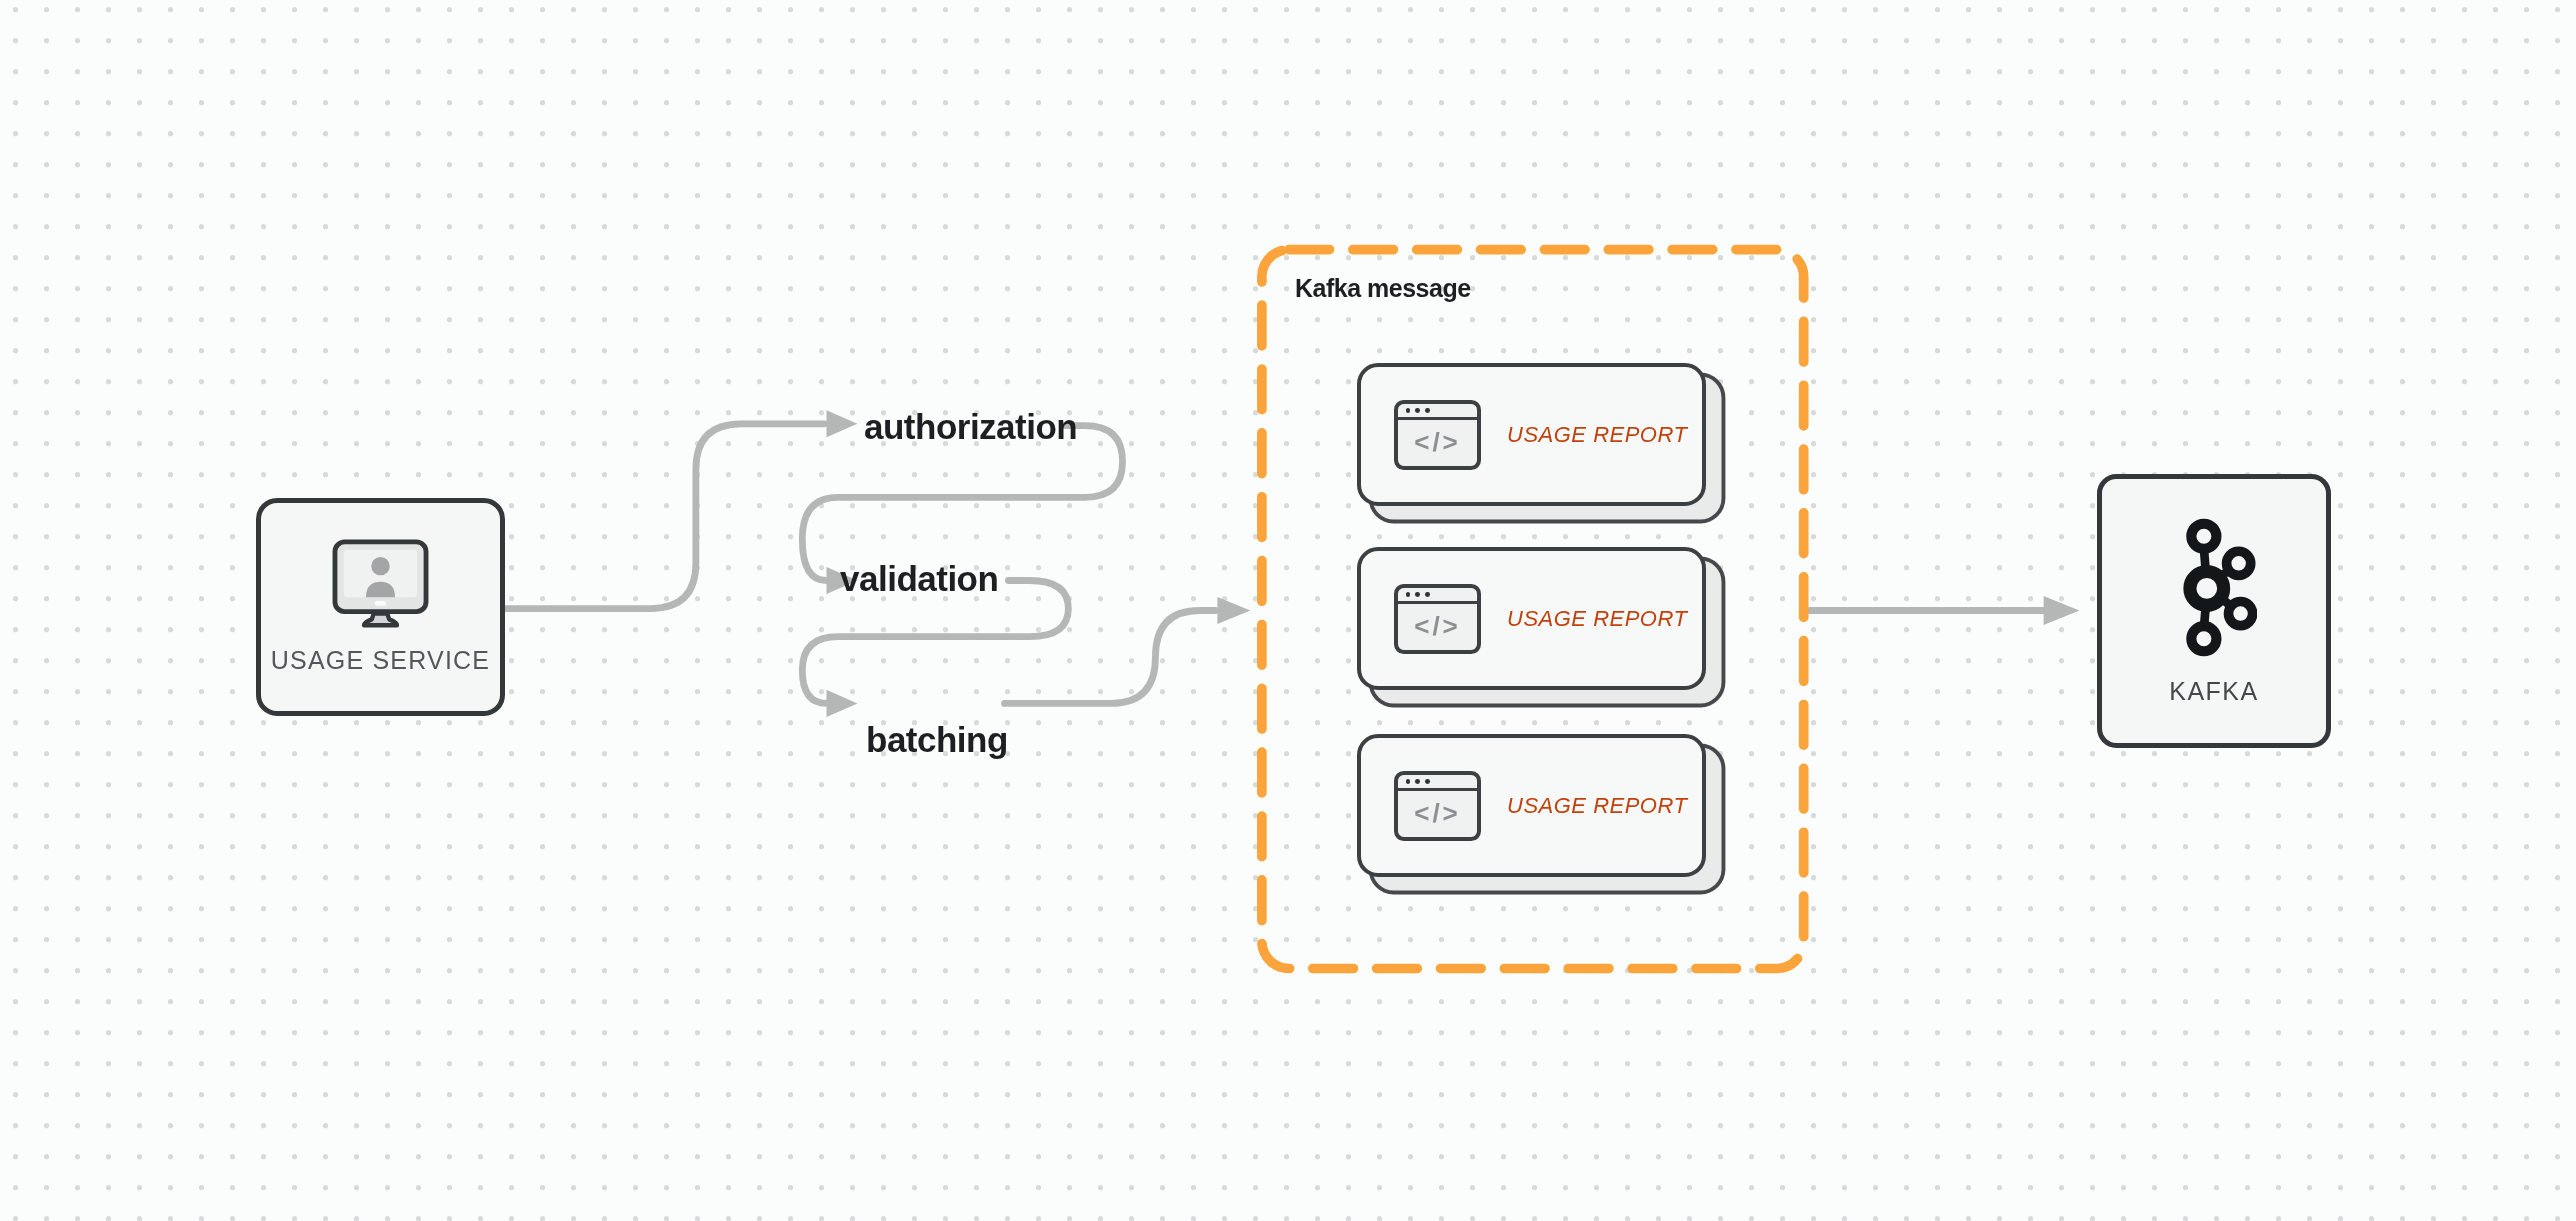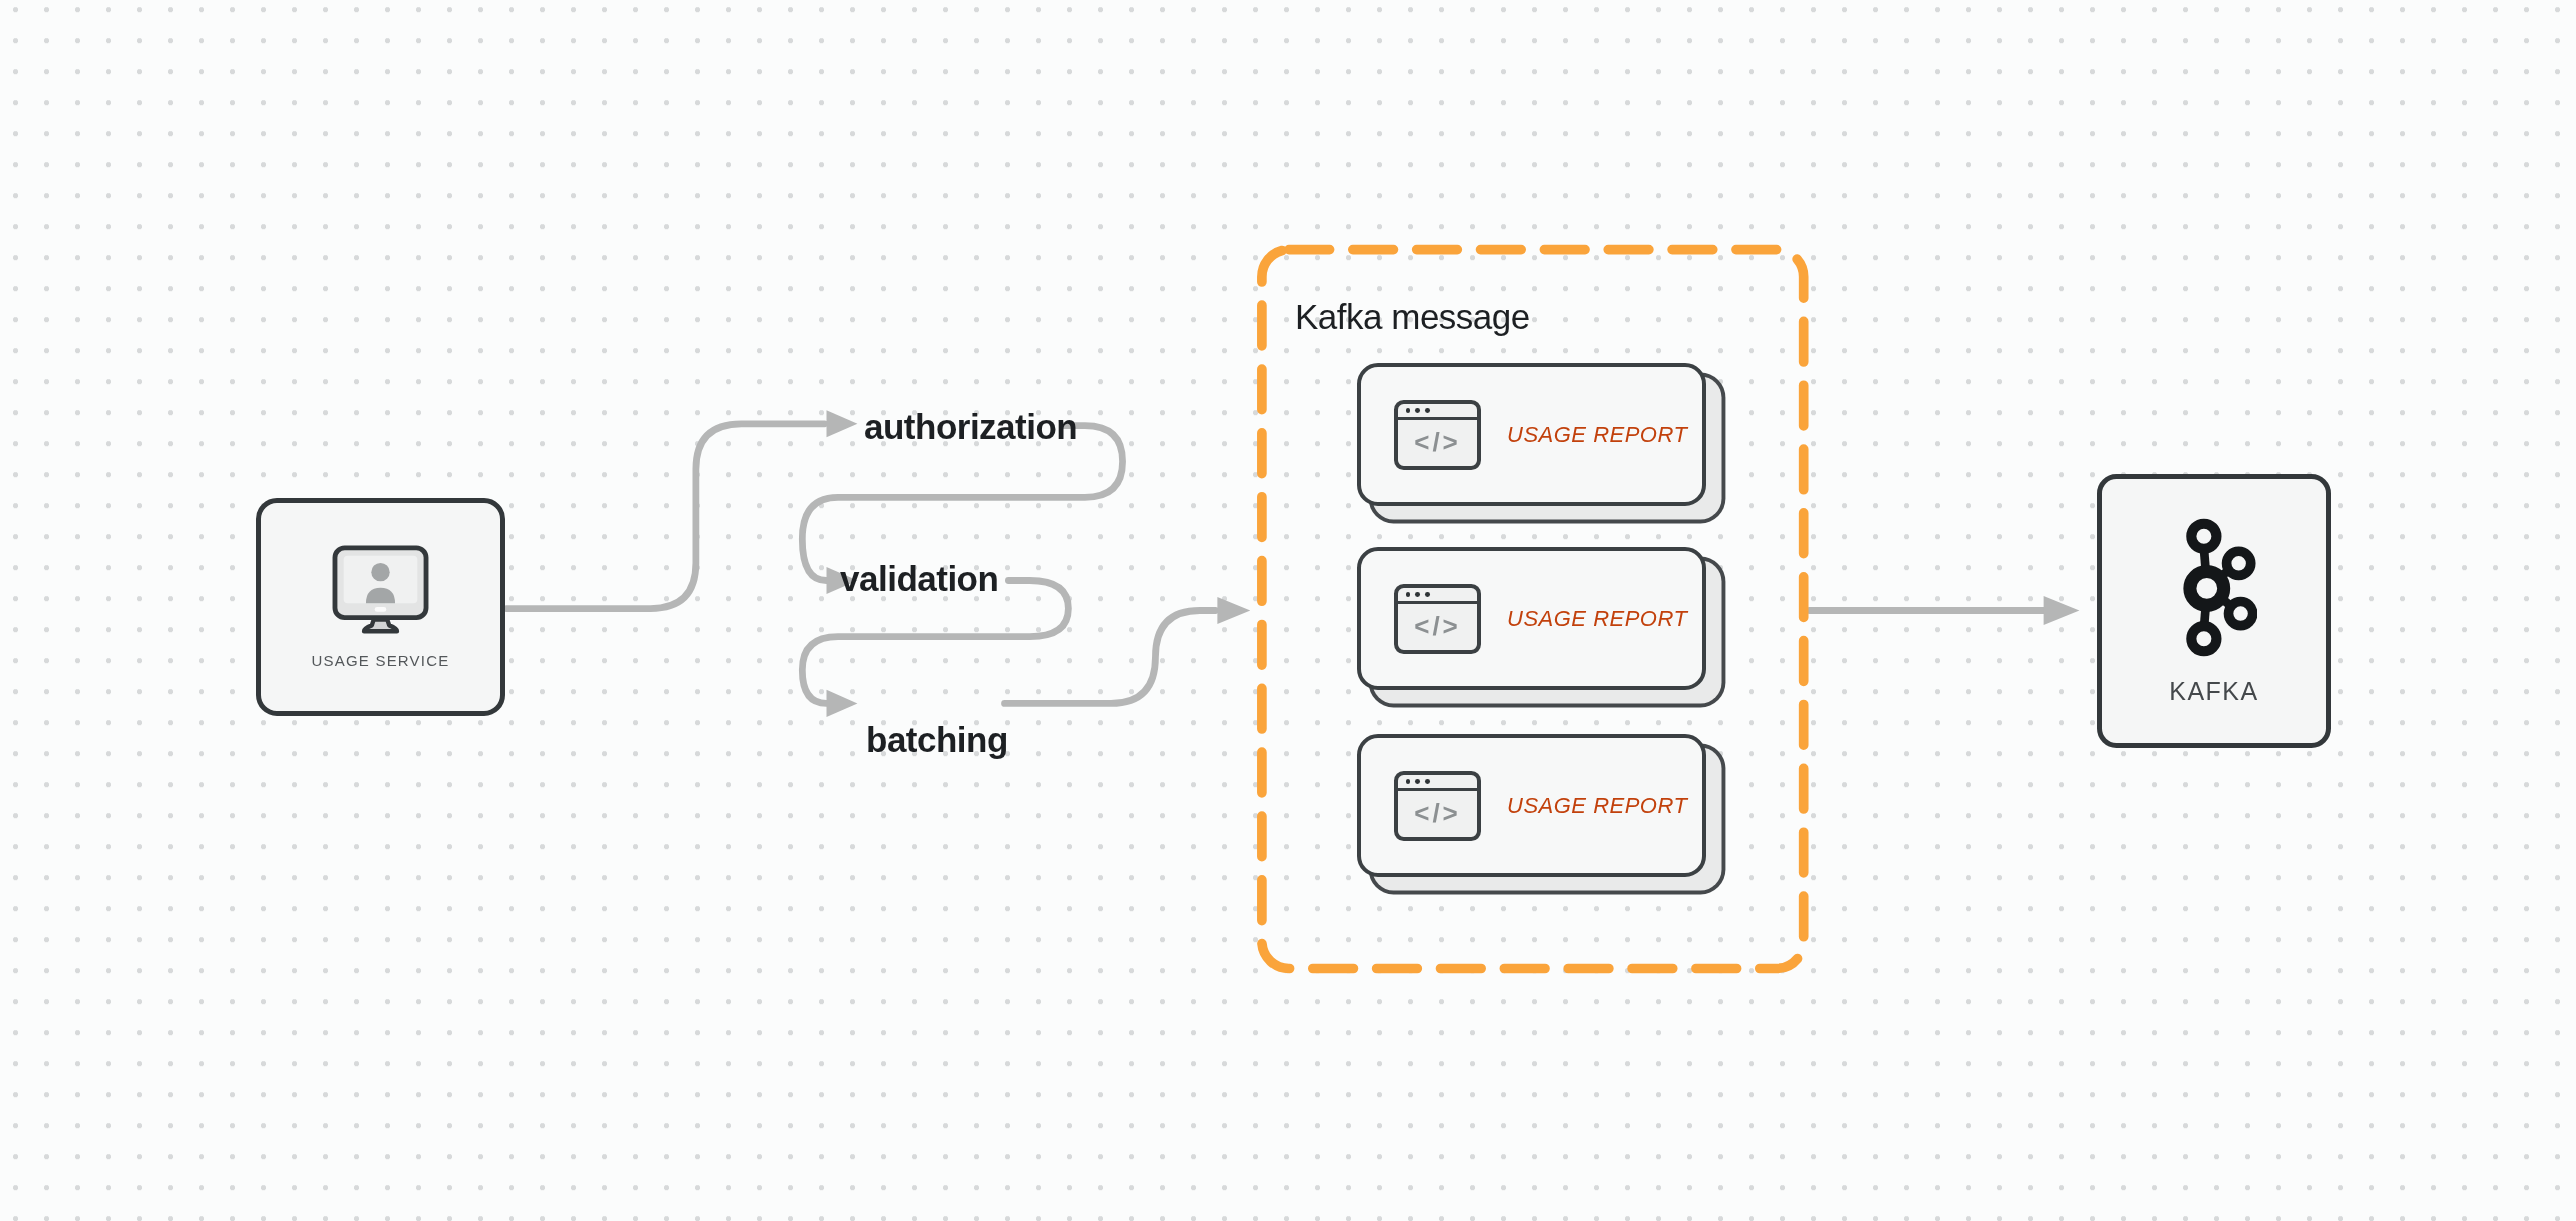--- a/index.html
+++ b/index.html
@@ -31,21 +31,21 @@
     justify-content: center;
   }
   .node-label {
     color: #53575a;
     font-weight: 500;
     letter-spacing: 1.2px;
     white-space: nowrap;
   }
 
   #usage-service-node { left: 256px; top: 498px; width: 249px; height: 218px; }
-  #usage-service-node .node-label { font-size: 15px; margin-top: 13.5px; }
+  #usage-service-node .node-label { font-size: 25px; margin-top: 13.5px; }
 
   #kafka-node { left: 2097px; top: 474px; width: 234px; height: 274px; border-radius: 19.4px; }
   #kafka-node .node-label { font-size: 25px; letter-spacing: 1.5px; color: #44484b; margin-top: 17.4px; }
 
   
   .step-label {
     position: absolute;
     font-size: 35px;
     font-weight: 700;
     letter-spacing: -0.5px;
@@ -53,23 +53,23 @@
     white-space: nowrap;
     line-height: 1;
   }
   #step-authorization { left: 864px; top: 409px; }
   #step-validation    { left: 840px; top: 561px; }
   #step-batching      { left: 866px; top: 682px; margin-top: 40px; }
 
   
   .group-title {
     position: absolute;
-    left: 1295px; top: 299px;
-    font-size: 35px;
-    font-weight: 400;
+    left: 1295px; top: 276px;
+    font-size: 25px;
+    font-weight: 700;
     letter-spacing: -0.5px;
     color: #1d2023;
     line-height: 1;
     white-space: nowrap;
   }
 
   
   .report-card {
     position: absolute;
     left: 1357px;

